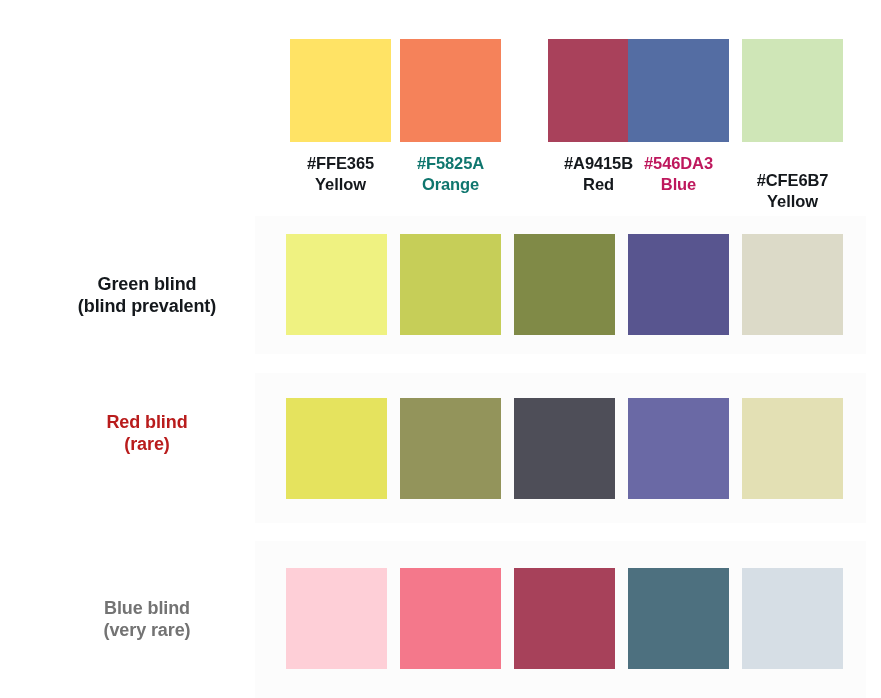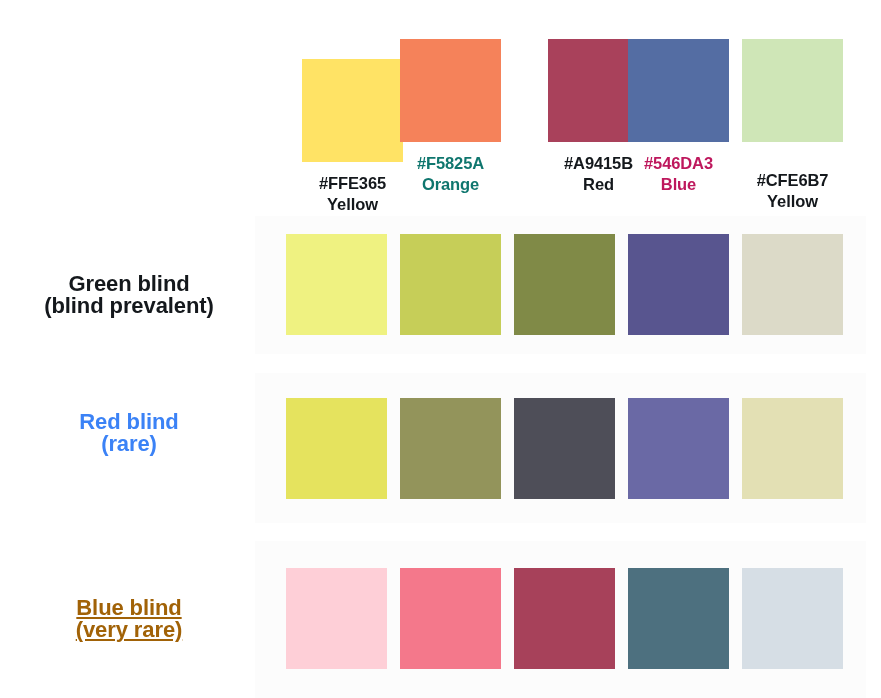--- a/index.html
+++ b/index.html
@@ -63,24 +63,24 @@
   .sim-band {
     position: absolute;
     left: 255px;
     top: 0;
     width: 611px;
     height: 100%;
     background: #fcfcfc;
   }
   .sim-label {
     position: absolute;
-    left: 15px;
+    left: 33px;
     width: 228px;
     text-align: center;
-    font-size: 22px;
+    font-size: 18px;
     font-weight: bold;
     color: #14181c;
     line-height: 22px;
     letter-spacing: -0.1px;
   }
   .sim-label .l1 { display: block; }
   .sim-label .l2 { display: block; }
 
   .sim-swatches {
     position: absolute;
@@ -95,21 +95,21 @@
     height: 101px;
   }
 </style>
 </head>
 <body style="background: rgb(255, 255, 255);">
 
 <div id="matrix">
 
   <div class="header-row">
 
-    <div class="header-col" style="left:16px;margin-top:20px;">
+    <div class="header-col" style="left:4px;">
       <div class="header-swatch" style="background:#FFE365;"></div>
       <div class="header-caption" style="color: rgb(20, 24, 28);">
         <span class="hex">#FFE365</span>
         <span class="cname">Yellow</span>
       </div>
     </div>
 
     <div class="header-col" style="left:114px;">
       <div class="header-swatch" style="background:#F5825A;"></div>
       <div class="header-caption" style="color: #0f766e;">
@@ -154,36 +154,36 @@
       <div class="sim-swatch" style="left:0px;   background:#EFF281;"></div>
       <div class="sim-swatch" style="left:114px; background:#C6CE58;"></div>
       <div class="sim-swatch" style="left:228px; background:#808A47;"></div>
       <div class="sim-swatch" style="left:342px; background:#58558F;"></div>
       <div class="sim-swatch" style="left:456px; background:#DCDAC8;"></div>
     </div>
   </div>
 
   <div class="sim-row" style="top:373px; height:150px;">
     <div class="sim-band" style="background: rgb(252, 252, 252);"></div>
-    <div class="sim-label" style="top: 38px; color: #3b82f6;">
+    <div class="sim-label" style="top: 38px; color: #b91c1c;">
       <span class="l1">Red blind</span>
       <span class="l2">(rare)</span>
     </div>
     <div class="sim-swatches" style="top:25px;">
       <div class="sim-swatch" style="left:0px;   background:#E5E35E;"></div>
       <div class="sim-swatch" style="left:114px; background:#93945B;"></div>
       <div class="sim-swatch" style="left:228px; background:#4E4E58;"></div>
       <div class="sim-swatch" style="left:342px; background:#6A69A5;"></div>
       <div class="sim-swatch" style="left:456px; background:#E3E0B4;"></div>
     </div>
   </div>
 
   <div class="sim-row" style="top:541px; height:157px;">
     <div class="sim-band" style="background: rgb(252, 252, 252);"></div>
-    <div class="sim-label" style="top: 56px; color: #a16207; text-decoration: underline;">
+    <div class="sim-label" style="top: 56px; color: #737373;">
       <span class="l1">Blue blind</span>
       <span class="l2">(very rare)</span>
     </div>
     <div class="sim-swatches" style="top:27px;">
       <div class="sim-swatch" style="left:0px;   background:#FECFD7;"></div>
       <div class="sim-swatch" style="left:114px; background:#F4788B;"></div>
       <div class="sim-swatch" style="left:228px; background:#A7415A;"></div>
       <div class="sim-swatch" style="left:342px; background:#4D707F;"></div>
       <div class="sim-swatch" style="left:456px; background:#D6DEE5;"></div>
     </div>

